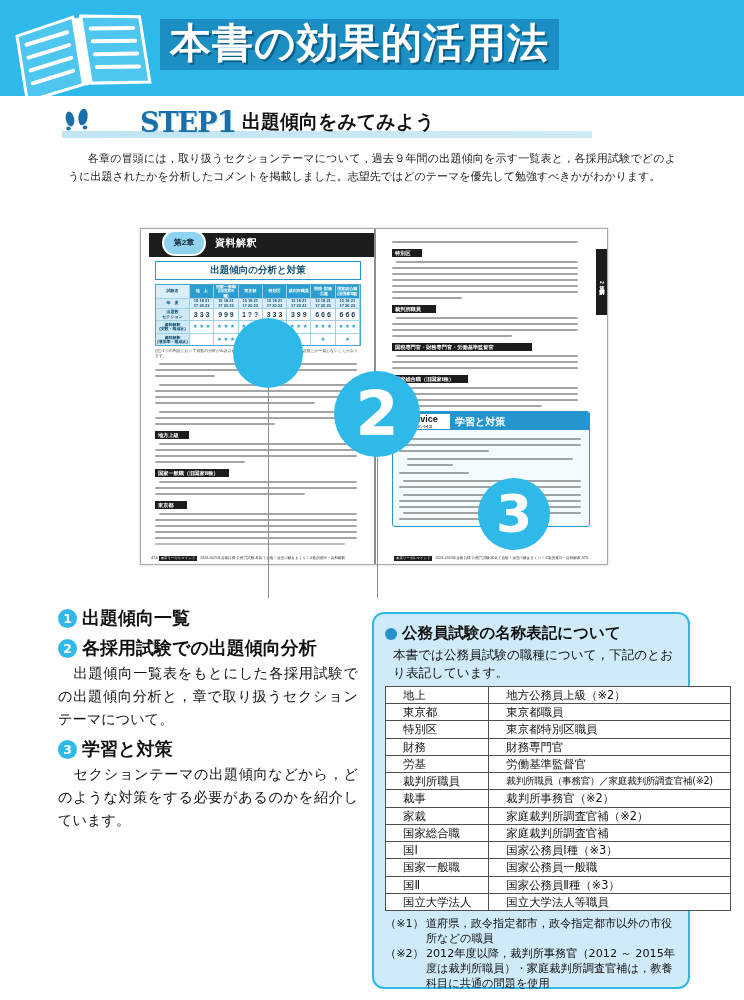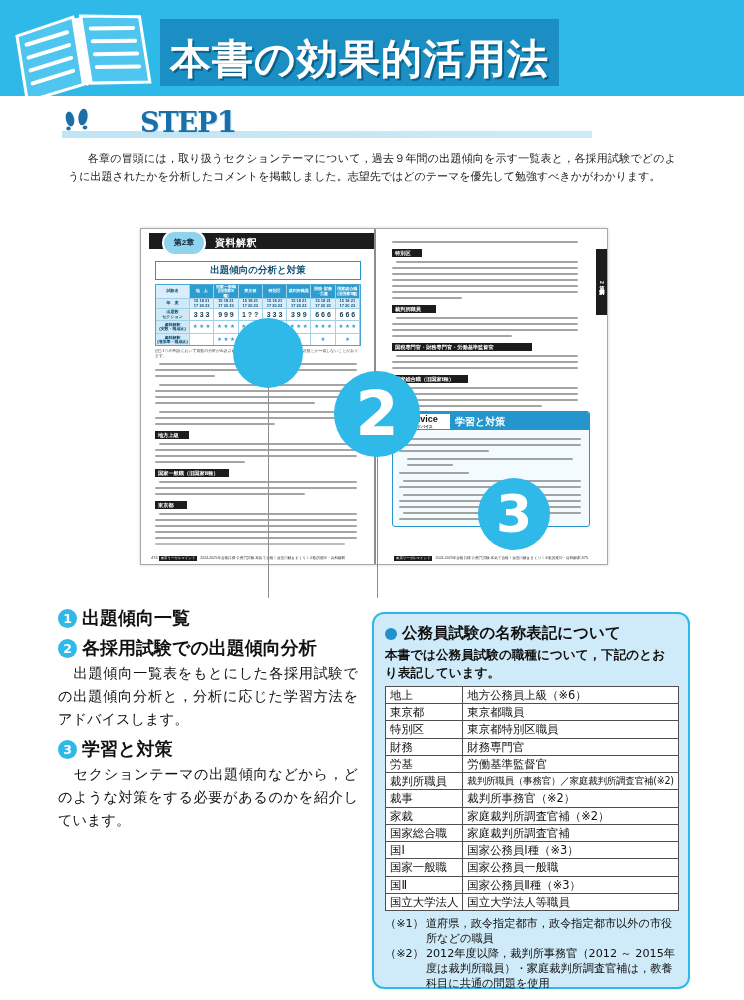--- a/index.html
+++ b/index.html
@@ -12,21 +12,21 @@
   .page { position: relative; width: 744px; height: 1000px; background: #fff; }
 
   
   .banner {
     position: absolute; left: 0; top: 0; width: 744px; height: 96px;
     background: #2fb9e8;
   }
   .book-icon { position: absolute; left: 8px; top: 4px; width: 150px; height: 92px; }
   .banner-title-wrap {
     position: absolute; left: 160px; top: 19px;
-    background: #1b8fc4; padding: 18px 10px 4px 10px;
+    background: #1b8fc4; padding: 2px 10px 4px 10px;
   }
   .banner-title {
     font-family: "DejaVu Sans", sans-serif;
     font-size: 41px; font-weight: bold; color: #ffffff;
     letter-spacing: 1px; line-height: 1.1;
     text-shadow: 2px 2px 0 #0c5f88;
     white-space: nowrap;
   }
 
   
@@ -68,21 +68,21 @@
   .spread-gutter {
     position: absolute; left: 233px; top: 0; width: 2px; height: 337px;
     background: #8d8d8d;
   }
   .sp-page { position: absolute; top: 0; height: 337px; overflow: hidden; }
   .sp-left { left: 0; width: 233px; }
   .sp-right { left: 235px; width: 233px; }
 
   
   .chap-bar {
-    position: absolute; left: 8px; top: 4px; width: 225px; height: 16px;
+    position: absolute; left: 8px; top: 4px; width: 225px; height: 24px;
     background: #1c1c1c;
   }
   .chap-badge {
     position: absolute; left: 13px; top: -3px; width: 44px; height: 26px;
     background: #8fd4ef; border: 2px solid #fff; border-radius: 13px;
     color: #123; font-size: 8px; font-weight: bold; text-align: center; line-height: 22px;
   }
   .chap-name {
     position: absolute; left: 66px; top: 3px; color: #fff;
     font-size: 10px; font-weight: bold; letter-spacing: .5px;
@@ -194,25 +194,25 @@
     position: absolute; left: 372px; top: 612px; width: 318px; height: 377px;
     background: #cfeaf8; border: 2.5px solid #2fb9e8; border-radius: 12px; padding: 9px 11px;
   }
   .ib-title {
     display: flex; align-items: center; gap: 5px;
     font-family: "DejaVu Sans", sans-serif; font-size: 15.5px; font-weight: bold; color: #111;
   }
   .ib-dot { width: 12px; height: 12px; border-radius: 50%; background: #2490cc; flex: 0 0 auto; }
   .ib-lead {
     font-family: "DejaVu Sans", sans-serif; font-size: 12.6px; color: #111;
-    line-height: 1.42; margin: 2px 0 4px 0; font-weight: bold;
+    line-height: 1.42; margin: 2px 0 4px 8px;
   }
   .ib-table { width: 100%; border-collapse: collapse; background: #fff; }
   .ib-table td {
-    border: 1px solid #4f4f4f; padding: 1px 4px;
+    border: 1px solid #4f4f4f; padding: 1px 17px;
     font-family: "DejaVu Sans", sans-serif; font-size: 11.4px; color: #111;
     line-height: 1.25; white-space: nowrap;
   }
   .ib-table td.k { width: 88px; }
   .ib-table td.v { font-size: 11.4px; }
   .ib-table tr.tight td.v { font-size: 9.6px; letter-spacing: -.3px; }
   .ib-notes {
     margin-top: 5px; font-family: "DejaVu Sans", sans-serif;
     font-size: 11.2px; color: #111; line-height: 1.34;
   }
@@ -250,20 +250,21 @@
 
   <div class="step-row">
     <div class="step-underline"></div>
     <svg class="foot-icons" viewBox="0 0 34 28">
       <ellipse cx="8" cy="13" rx="4.2" ry="7.5" fill="#1b6fa8" transform="rotate(-12 8 13)"></ellipse>
       <ellipse cx="6.5" cy="22.5" rx="2.2" ry="2" fill="#1b6fa8"></ellipse>
       <ellipse cx="21" cy="11" rx="4.6" ry="8.4" fill="#1b6fa8" transform="rotate(8 21 11)"></ellipse>
       <ellipse cx="23" cy="21.5" rx="2.3" ry="2.1" fill="#1b6fa8"></ellipse>
     </svg>
     <div class="step-word"><span>STEP</span><span class="step-num">1</span></div>
+    <div class="step-sub">出題傾向をみてみよう</div>
   </div>
 
   <div class="intro">各章の冒頭には，取り扱うセクションテーマについて，過去９年間の出題傾向を示す一覧表と，各採用試験でどのように出題されたかを分析したコメントを掲載しました。志望先ではどのテーマを優先して勉強すべきかがわかります。</div>
 
   <div class="spread">
     <div class="spread-gutter"></div>
 
     <div class="sp-page sp-left">
       <div class="chap-bar">
         <div class="chap-badge">第2章</div>
@@ -427,40 +428,40 @@
   <div class="explain">
     <div class="ex-head">
       <span class="ex-num">1</span>
       <span>出題傾向一覧</span>
     </div>
 
     <div class="ex-head">
       <span class="ex-num">2</span>
       <span>各採用試験での出題傾向分析</span>
     </div>
-    <div class="ex-body">出題傾向一覧表をもとにした各採用試験での出題傾向分析と，分析に応じた学習方法をアドバイスします。</div>
+    <div class="ex-body">出題傾向一覧表をもとにした各採用試験での出題傾向分析と，章で取り扱うセクションテーマについて。</div>
 
     <div class="ex-head">
       <span class="ex-num">3</span>
       <span>学習と対策</span>
     </div>
     <div class="ex-body">セクションテーマの出題傾向などから，どのような対策をする必要があるのかを紹介しています。</div>
   </div>
 
   <div class="infobox">
     <div class="ib-title">
       <span class="ib-dot"></span>
       <span>公務員試験の名称表記について</span>
     </div>
     <div class="ib-lead">本書では公務員試験の職種について，下記のとおり表記しています。</div>
     <table class="ib-table">
       <tbody id="ib-rows">
           <tr>
             <td class="k">地上</td>
-            <td class="v">地方公務員上級（※6）</td>
+            <td class="v">地方公務員上級（※2）</td>
           </tr>
           <tr>
             <td class="k">東京都</td>
             <td class="v">東京都職員</td>
           </tr>
           <tr>
             <td class="k">特別区</td>
             <td class="v">東京都特別区職員</td>
           </tr>
           <tr>

